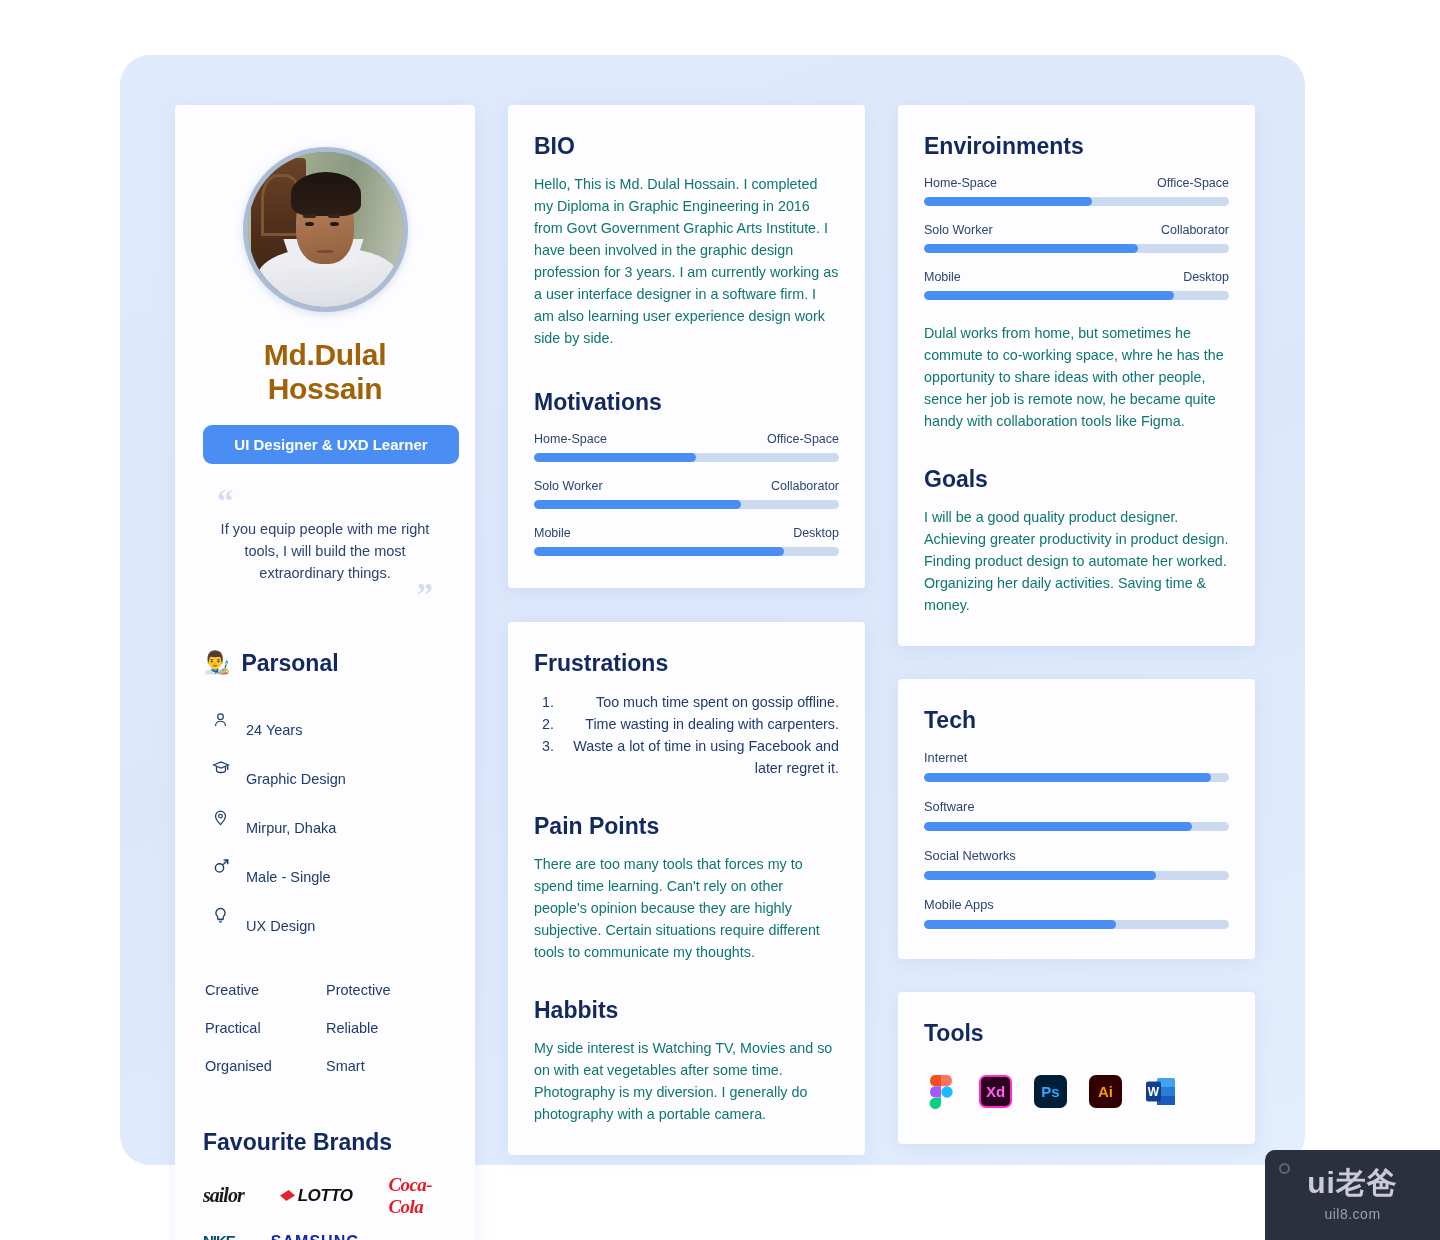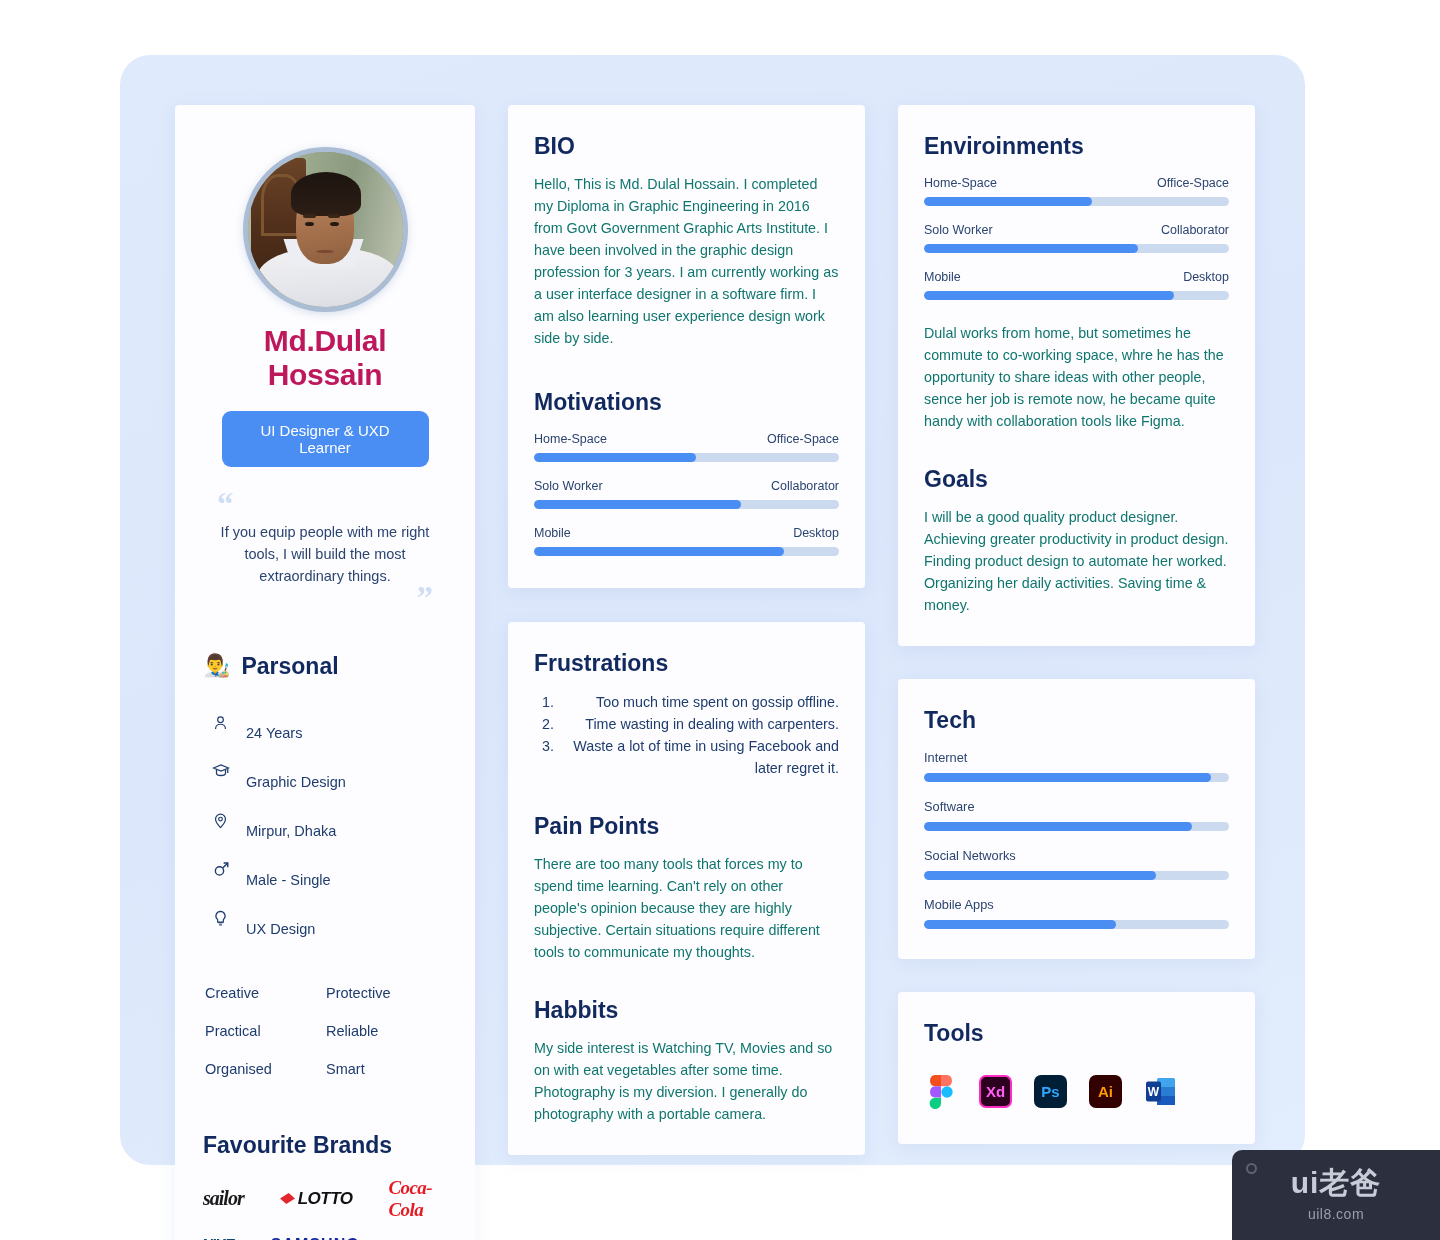--- a/index.html
+++ b/index.html
@@ -111,40 +111,40 @@
     background:#241812; border-radius:50%;
   }
   .ph-eye-l{left:37%;}
   .ph-eye-r{left:53%;}
   .ph-mouth{
     position:absolute; left:44%; top:63%; width:12%; height:2.4%;
     background:#7b4733; border-radius:40%;
   }
 
   .profile-name {
-    margin-top: 12px;
+    margin-top: 26px;
     text-align: center;
     font-size: 30px;
     font-weight: bold;
-    color: #be185d;
+    color: #a16207;
     letter-spacing: -0.3px;
   }
 
   .role-badge {
     margin: 19px auto 0;
     display: block;
-    width: 207px;
+    width: 256px;
     padding: 11px 16px;
     background: #4a8ef4;
     color: #ffffff;
     border: none;
     border-radius: 9px;
     font-family: "Liberation Sans", sans-serif;
     font-size: 15px;
-    font-weight: normal;
+    font-weight: bold;
     cursor: pointer;
   }
 
   .quote-block { margin-top: 28px; position: relative; padding: 0 8px; }
   .q-mark {
     font-size: 33px;
     line-height: 0.6;
     color: #cfdef4;
     font-family: "Liberation Serif", serif;
     font-weight: bold;
@@ -313,21 +313,21 @@
   .t-xd { background:#2e001f; color:#ff61f6; border: 2px solid #ff2bc2; }
   .t-ps { background:#001e36; color:#31a8ff; }
   .t-ai { background:#330000; color:#ff9a00; }
   .t-word { background: transparent; position: relative; }
 
   
   .watermark {
     position: absolute;
     right: 0px;
     bottom: 0px;
-    width: 208px;
+    width: 175px;
     height: 90px;
     background: #2b2f3e;
     border-radius: 10px 0 0 0;
     display: flex;
     flex-direction: column;
     align-items: center;
     justify-content: center;
   }
   .wm-dot {
     position: absolute;

